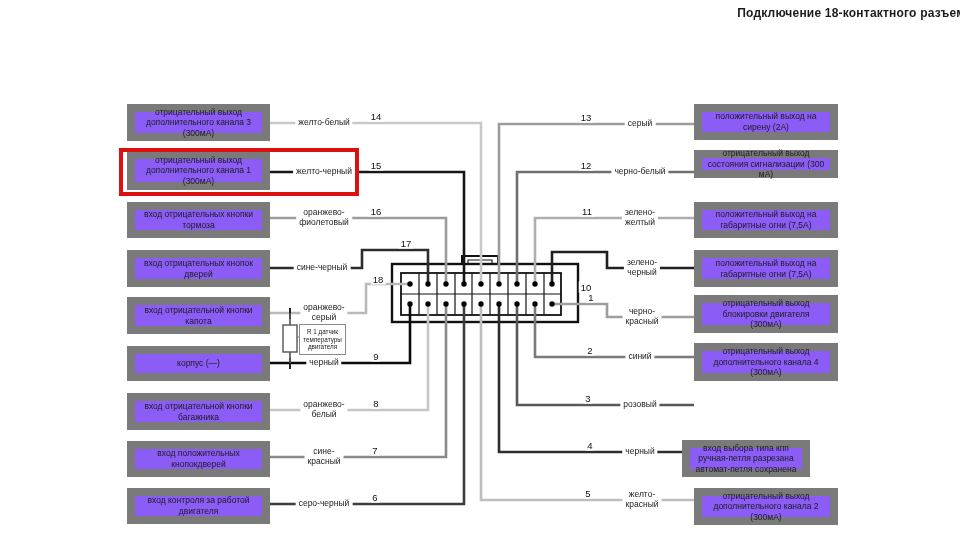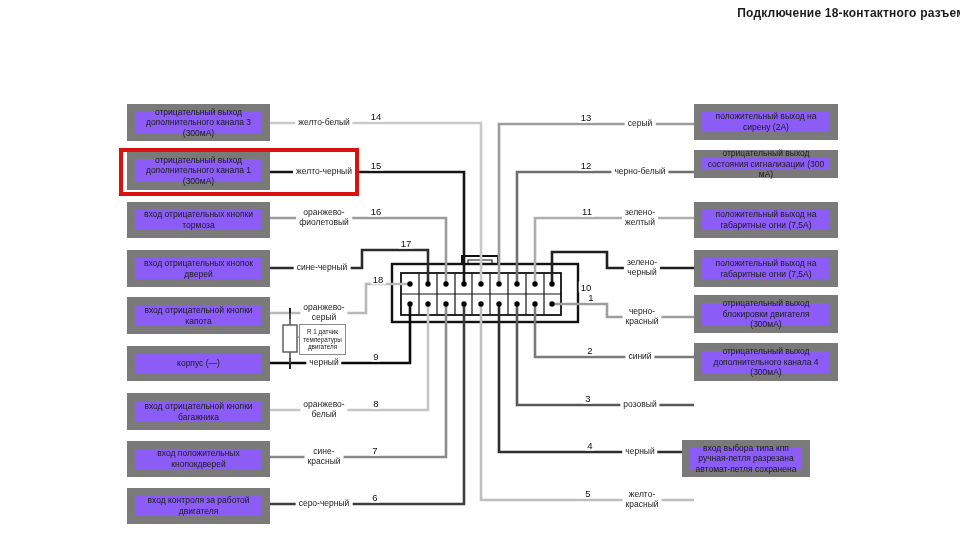--- a/index.html
+++ b/index.html
@@ -155,16 +155,17 @@
 красный</div>
     <div class="pnum" style="left: 591px; top: 297px;">1</div>
     <div class="tbox" style="left: 694px; top: 343px; width: 144px; height: 38px; border-color: rgb(122, 122, 122);">отрицательный выход дополнительного канала 4 (300мА)</div>
     <div class="wlabel" style="left: 640px; top: 357px;">синий</div>
     <div class="pnum" style="left: 590px; top: 350px;">2</div>
     <div class="wlabel" style="left: 640px; top: 405px;">розовый</div>
     <div class="pnum" style="left: 588px; top: 398px;">3</div>
     <div class="tbox" style="left: 682px; top: 440px; width: 128px; height: 37px; border-color: rgb(122, 122, 122);">вход выбора типа кпп ручная-петля разрезана автомат-петля сохранена</div>
     <div class="wlabel" style="left: 640px; top: 452px;">черный</div>
     <div class="pnum" style="left: 590px; top: 445px;">4</div>
+    <div class="tbox" style="left: 694px; top: 488px; width: 144px; height: 37px; border-color: rgb(122, 122, 122);">отрицательный выход дополнительного канала 2 (300мА)</div>
     <div class="wlabel" style="left: 642px; top: 500px;">желто-
 красный</div>
     <div class="pnum" style="left: 588px; top: 493px;">5</div>
   </div>
 
 </body></html>

